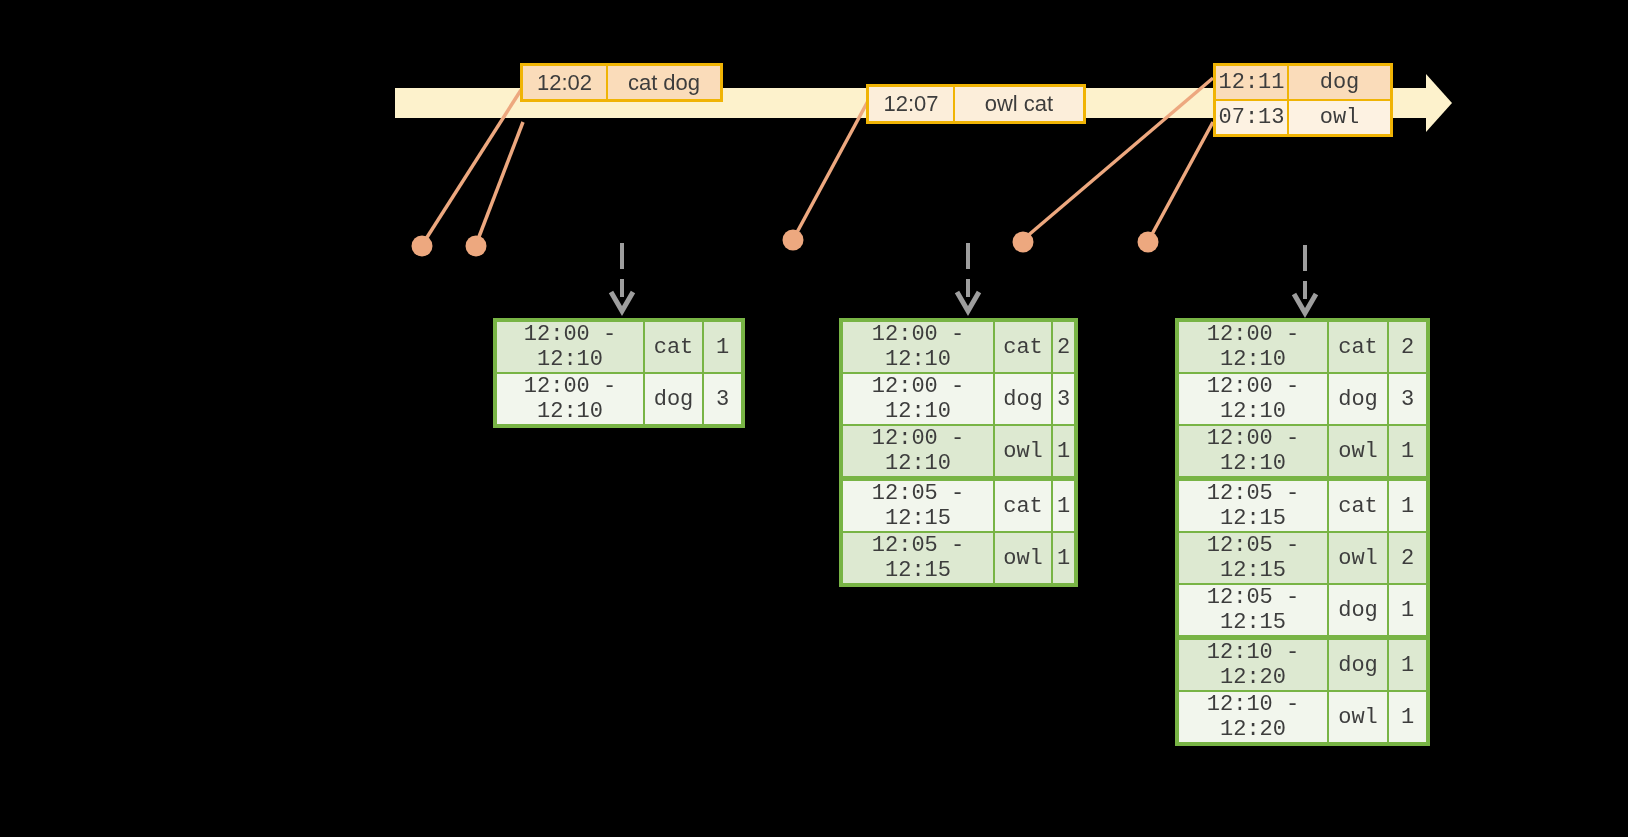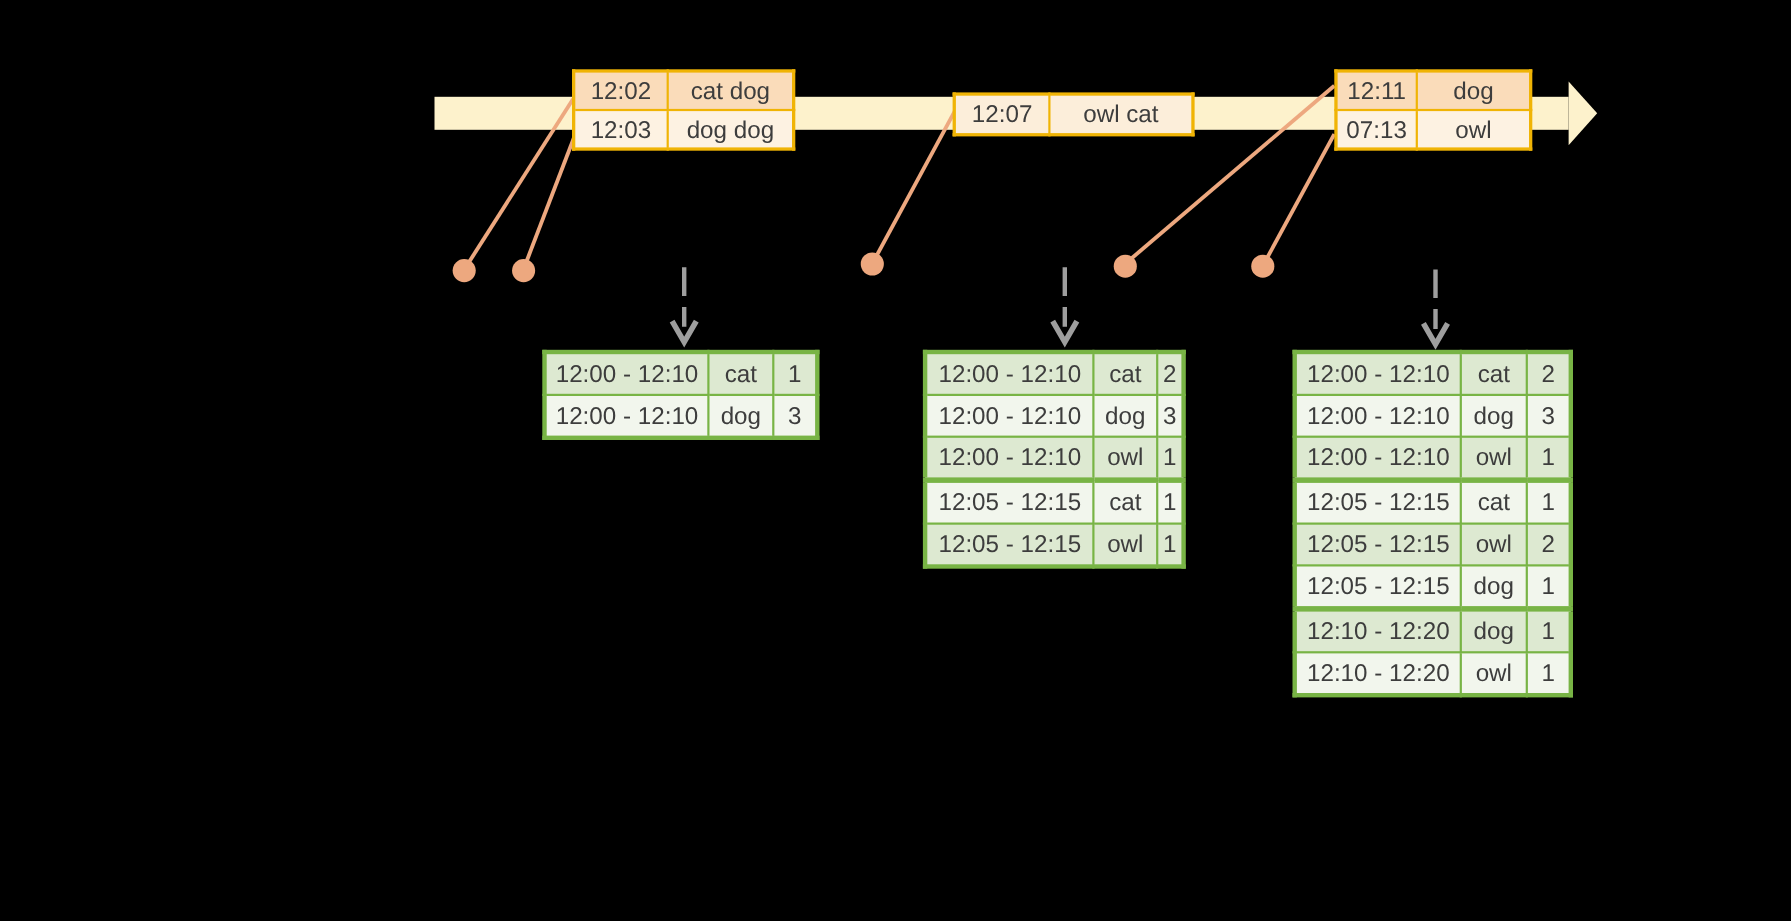--- a/index.html
+++ b/index.html
@@ -24,21 +24,21 @@
   
   .otable{border:3px solid var(--orange-border,#f0b405);}
   .otable td{border:2px solid var(--orange-border,#f0b405);height:33px;}
   .otable tr.peach td{background:var(--orange-row-peach,#fadcba);}
   .otable tr.cream td{background:var(--orange-row-cream,#fdf2e2);}
   .otable tr.mid td{background:var(--orange-row-mid,#fceeda);height:34px;}
   .ot1 .c1{width:83px;} .ot2 .c1{width:84px;} .ot3 .c1{width:71px;}
 
   
   .gtable{border:4px solid var(--green-border,#78b445);}
-  .gtable td{border:2px solid var(--green-border,#78b445);height:36px;}
+  .gtable td{border:2px solid var(--green-border,#78b445);height:36px;font-family:Liberation Mono, monospace;}
   .gtable tr.tint td{background:var(--green-row-tint,#dde9d1);}
   .gtable tr.lite td{background:var(--green-row-light,#f2f6ed);}
   .gtable tr.group-start td{border-top:5px solid var(--green-border,#78b445);}
   .gt1 .c1{width:146px;} .gt1 .c2{width:57px;}
   .gt2 .c1{width:150px;} .gt2 .c2{width:56px;}
   .gt3 .c1{width:148px;} .gt3 .c2{width:58px;}
 </style>
 </head>
 <body>
 
@@ -74,37 +74,33 @@
       <polyline class="head" points="1294,294 1305,313 1316,294"></polyline>
     </g>
   </svg>
 
   <table class="otable ot1" style="left:520px;top:63px;width:203px;">
     <tbody>
         <tr class="peach">
       <td class="c1">12:02</td>
       <td class="c2">cat dog</td>
     </tr>
-    <tr class="cream">
-      <td class="c1">12:03</td>
-      <td class="c2">dog dog</td>
-    </tr>
   </tbody>
     </table>
 
   <table class="otable ot2" style="left:866px;top:84px;width:220px;">
     <tbody>
         <tr class="mid">
       <td class="c1">12:07</td>
       <td class="c2">owl cat</td>
     </tr>
   </tbody>
     </table>
 
-  <table class="otable ot3" style="left:1213px;top:63px;width:180px;">
+  <table class="otable ot3" style="left:1213px;top:63px;width:180px;font-family:Liberation Mono, monospace;">
     <tbody>
         <tr class="peach">
       <td class="c1">12:11</td>
       <td class="c2">dog</td>
     </tr>
     <tr class="cream">
       <td class="c1">07:13</td>
       <td class="c2">owl</td>
     </tr>
   </tbody>

